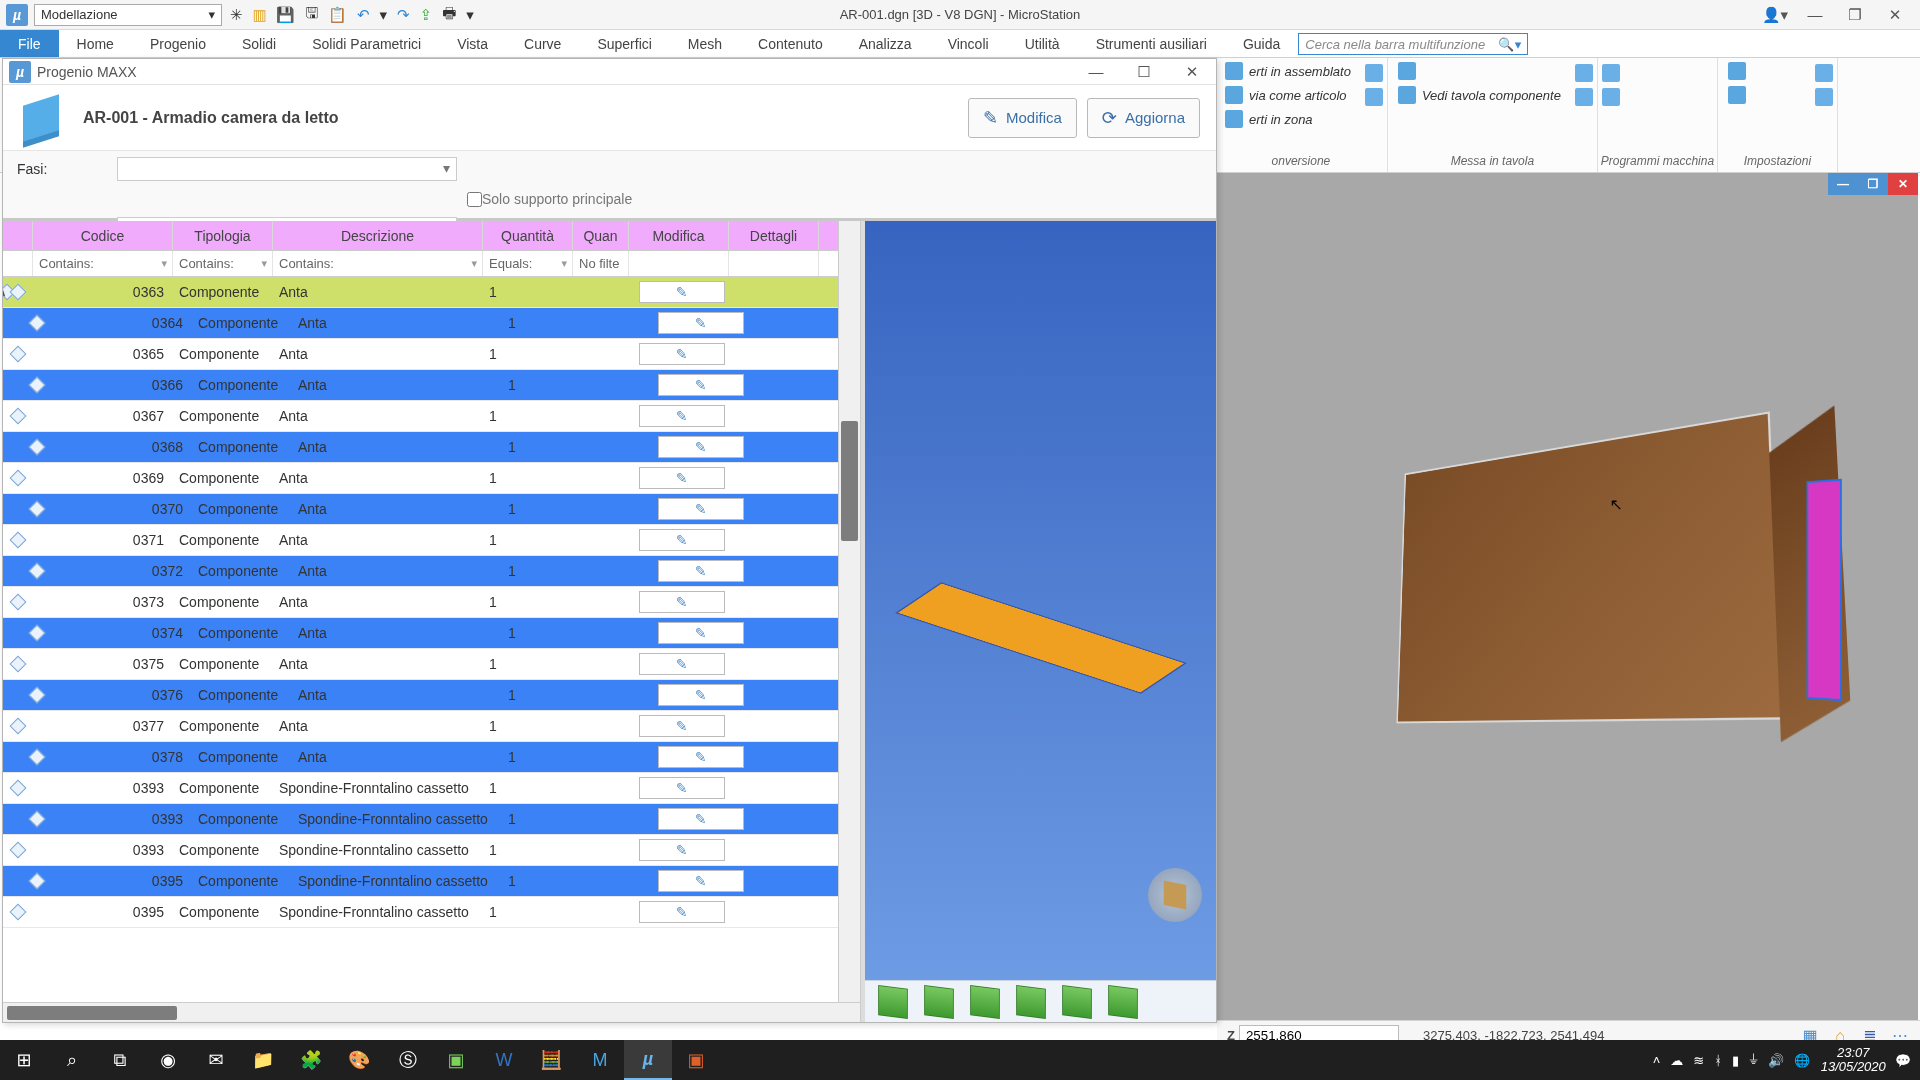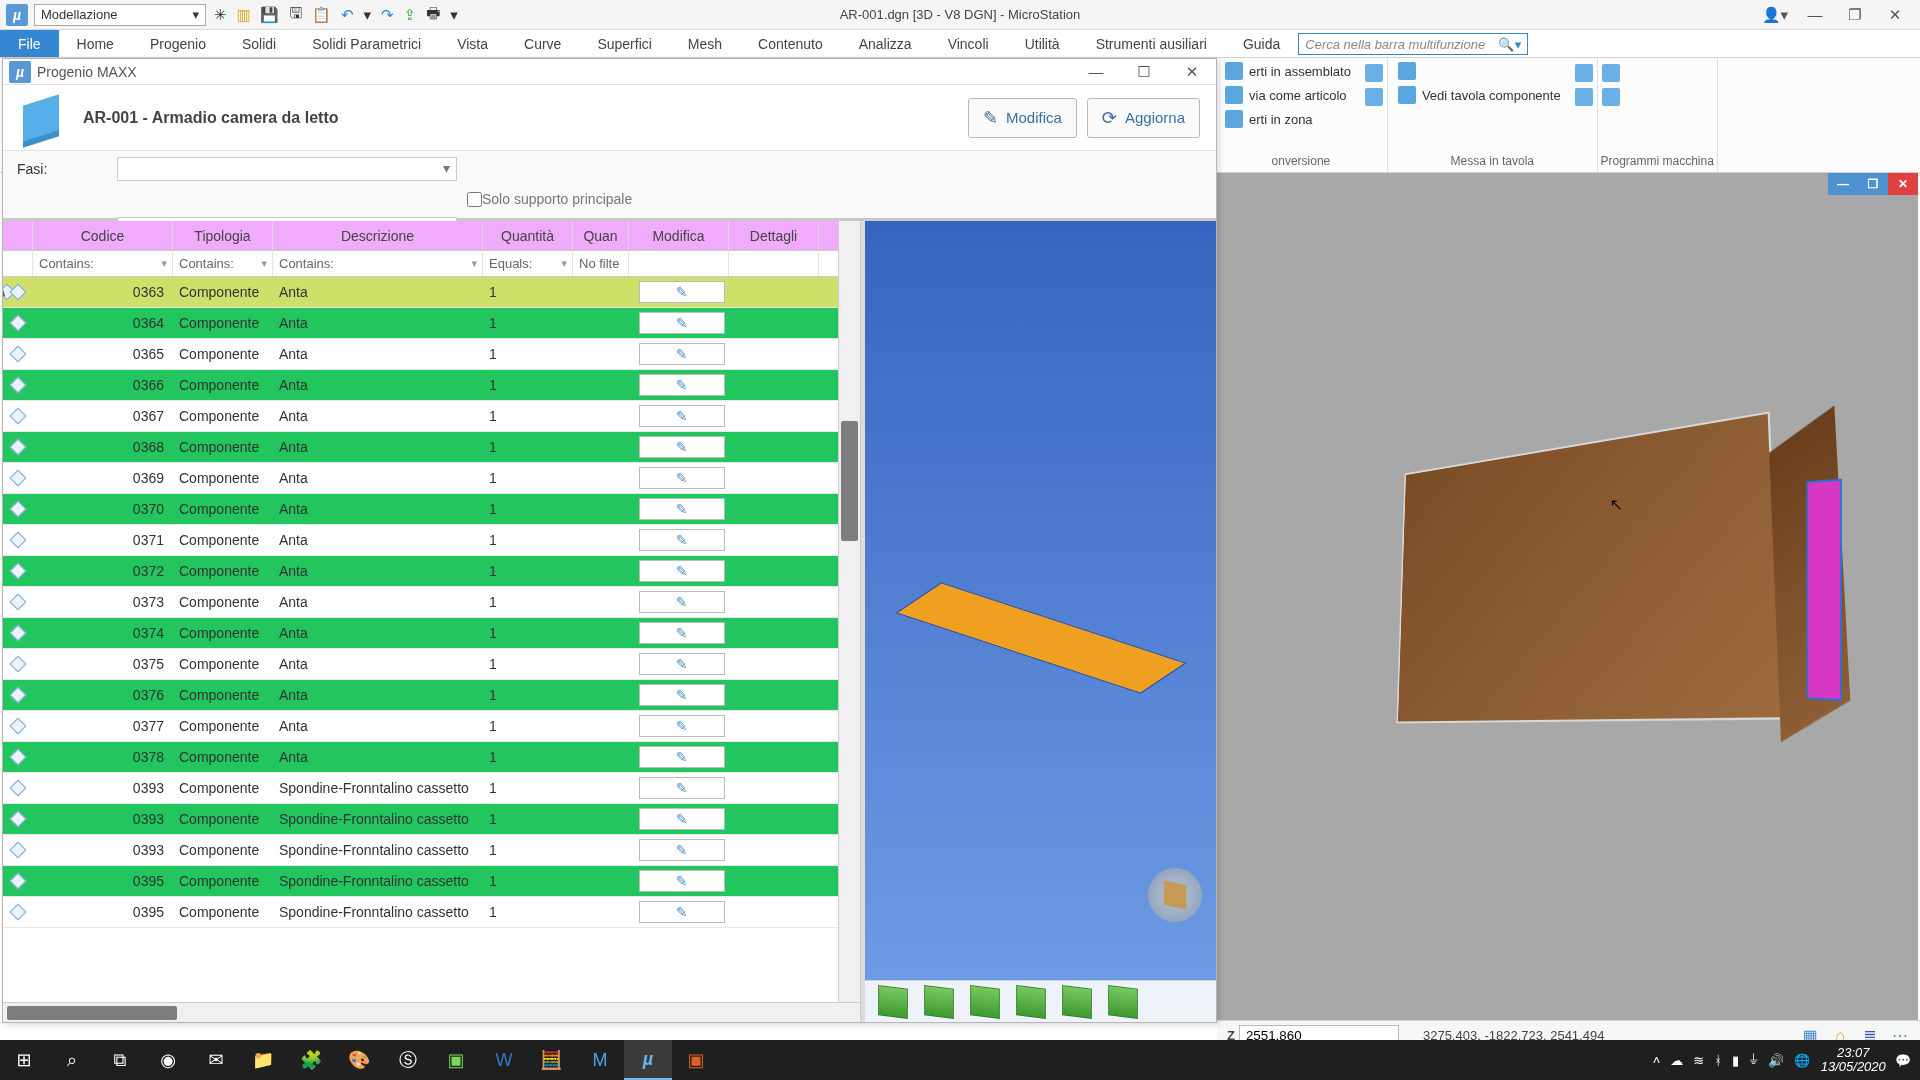--- a/index.html
+++ b/index.html
@@ -1,38 +1,38 @@
 <!DOCTYPE html>
 <html><head>
 <meta charset="utf-8">
 <style>
 * { margin: 0; padding: 0; box-sizing: border-box; font-family: "Segoe UI", Tahoma, sans-serif; }
 html, body { width: 1920px; height: 1080px; overflow: hidden; background: #fff; font-size: 14px; color: #333; }
 
 
 .titlebar { height: 30px; background: #f5f5f5; display: flex; align-items: center; border-bottom: 1px solid #d9d9d9; }
 .app-icon { width: 22px; height: 22px; margin: 0 6px; background: #5898d4; color: #fff; display:flex; align-items:center; justify-content:center; font-style: italic; font-weight: bold; border-radius:2px; }
-.workspace-sel { width: 172px; height: 22px; border:1px solid #aaa; background:#fff; margin-right:8px; display:flex; align-items:center; justify-content:space-between; padding:0 6px; font-size:13px; }
+.workspace-sel { width: 188px; height: 22px; border:1px solid #aaa; background:#fff; margin-right:8px; display:flex; align-items:center; justify-content:space-between; padding:0 6px; font-size:13px; }
 .qat { display:flex; align-items:center; gap:10px; }
 .qat span { font-size:15px; cursor:pointer; }
 .titlebar .doc-title { position:absolute; left:50%; transform:translateX(-50%); color:#444; font-size:13px; }
 .titlebar .win-controls { margin-left:auto; display:flex; align-items:center; gap:6px; padding-right:8px; }
 .titlebar .win-controls span { width:34px; text-align:center; font-size:15px; color:#555; cursor:pointer;}
 
 
 .ribbon-tabs { height: 28px; background:#fff; display:flex; align-items:stretch; border-bottom:1px solid #d0d0d0; }
 .ribbon-tabs .tab { padding: 4px 18px; font-size:14px; color:#444; cursor:pointer; display:flex; align-items:center;}
 .ribbon-tabs .tab.file { background:#3487d0; color:#fff; font-weight:500; }
 .ribbon-tabs .search { margin-left:auto; width:230px; height:22px; margin:3px 10px 0 0; border:1px solid #3487d0; display:flex; align-items:center; padding:0 6px; font-style:italic; color:#888; font-size:13px; justify-content:space-between;}
 .search .mag { color:#3487d0; font-style:normal; }
 
 
 .ribbon-body { height:115px; background:#fcfcfc; border-bottom:1px solid #d0d0d0; display:flex; }
 .ribbon-left-cover { width:1215px; height:100%; }
-.ribbon-right { flex:1; display:flex; }
+.ribbon-right { flex:1; display:flex;font-style:italic; }
 .r-group { border-right:1px solid #e0e0e0; display:flex; flex-direction:column; min-width:120px; }
 .r-group .items { flex:1; padding:4px 10px; display:flex; flex-direction:column; gap:6px; justify-content:flex-start; }
 .r-group .items .item { display:flex; align-items:center; gap:6px; font-size:13px; color:#333; cursor:pointer;}
 .r-group .items .item .ic { width:18px; height:18px; background:#5aa7e0; border-radius:2px; display:inline-block;}
 .r-group .caption { text-align:center; font-size:12px; color:#666; padding:2px 0 4px; }
 
 
 .vtool { width:26px; display:flex; flex-direction:column; gap:6px; padding-top:6px; align-items:center;}
 .vtool span{ width:18px;height:18px;background:#6ab0e6;border-radius:2px;display:block;}
 
@@ -67,21 +67,21 @@
 .maxx .grid-head { display:flex; height:30px; background:#f0abfc; border-bottom:1px solid #ccc; font-size:14px; color:#444;}
 .maxx .grid-head div { border-right:1px solid #d8d8d8; display:flex; align-items:center; justify-content:center;}
 .col-handle{width:30px;}
 .col-cod{width:140px;} .col-tip{width:100px;} .col-des{width:210px;} .col-qta{width:90px;} .col-qua{width:56px;} .col-mod{width:100px;} .col-det{width:90px;}
 .maxx .grid-filter { display:flex; height:26px; background:#fff; border-bottom:1px solid #ccc; font-size:13px; color:#666;}
 .maxx .grid-filter div{ border-right:1px solid #e4e4e4; display:flex; align-items:center; padding-left:6px; position:relative;}
 .maxx .grid-filter .funnel{ position:absolute; right:5px; color:#999; font-size:11px;}
 .maxx .grid-rows { flex:1; overflow:hidden; position:relative;}
 .maxx .row { display:flex; height:31px; border-bottom:1px solid #e8e8e8; font-size:14px; align-items:center;}
 .maxx .row.sel { background:#cfe06a; }
-.maxx .row.alt { background:#22c55e; }
+.maxx .row.alt { background:#3b82f6;justify-content:flex-end; }
 .maxx .row > div{ border-right:1px solid transparent; height:100%; display:flex; align-items:center; padding-left:6px; overflow:hidden; white-space:nowrap;}
 .maxx .row .col-handle{ justify-content:center; padding:0;}
 .maxx .row .col-handle span{ width:12px;height:12px; transform:rotate(45deg); border:1px solid #7aa4d4; background:#eaf3fc;}
 .maxx .row .col-cod{ justify-content:flex-end; padding-right:8px; font-weight:400; color:#333;}
 .maxx .row .col-mod{ justify-content:center;}
 .maxx .row .col-mod .edit{ width:86px;height:22px;border:1px solid #bbb;background:#fff; display:flex;align-items:center;justify-content:center;color:#4b8fce;}
 
 .grid-sb-v { width:22px; background:#f0f0f0; border-left:1px solid #ccc; position:relative;}
 .grid-sb-v .thumb{ position:absolute; left:2px; right:2px; top:200px; height:120px; background:#7d7d7d; border-radius:2px;}
 .grid-sb-h { height:20px; background:#f0f0f0; border-top:1px solid #ccc; display:flex; align-items:center;}
@@ -225,20 +225,39 @@
         <div class="caption">Messa in tavola</div>
       </div>
       <div class="r-group">
         <div style="flex: 1 1 0%; display: flex;">
           <div class="vtool">
             <span></span>
             <span></span>
           </div>
         </div>
         <div class="caption">Programmi macchina</div>
+      </div>
+      <div class="r-group">
+        <div style="flex: 1 1 0%; display: flex;">
+          <div class="items">
+            <div class="item">
+              <span class="ic"></span>
+              <span></span>
+            </div>
+            <div class="item">
+              <span class="ic"></span>
+              <span></span>
+            </div>
+          </div>
+          <div class="vtool">
+            <span></span>
+            <span></span>
+          </div>
+        </div>
+        <div class="caption">Impostazioni</div>
       </div>
     </div>
 </div>
 
 <div class="main3d">
   <div class="mdi-bar">
     <span class="mdi-min">—</span>
     <span class="mdi-max">❐</span>
     <span class="mdi-close">✕</span>
   </div>

